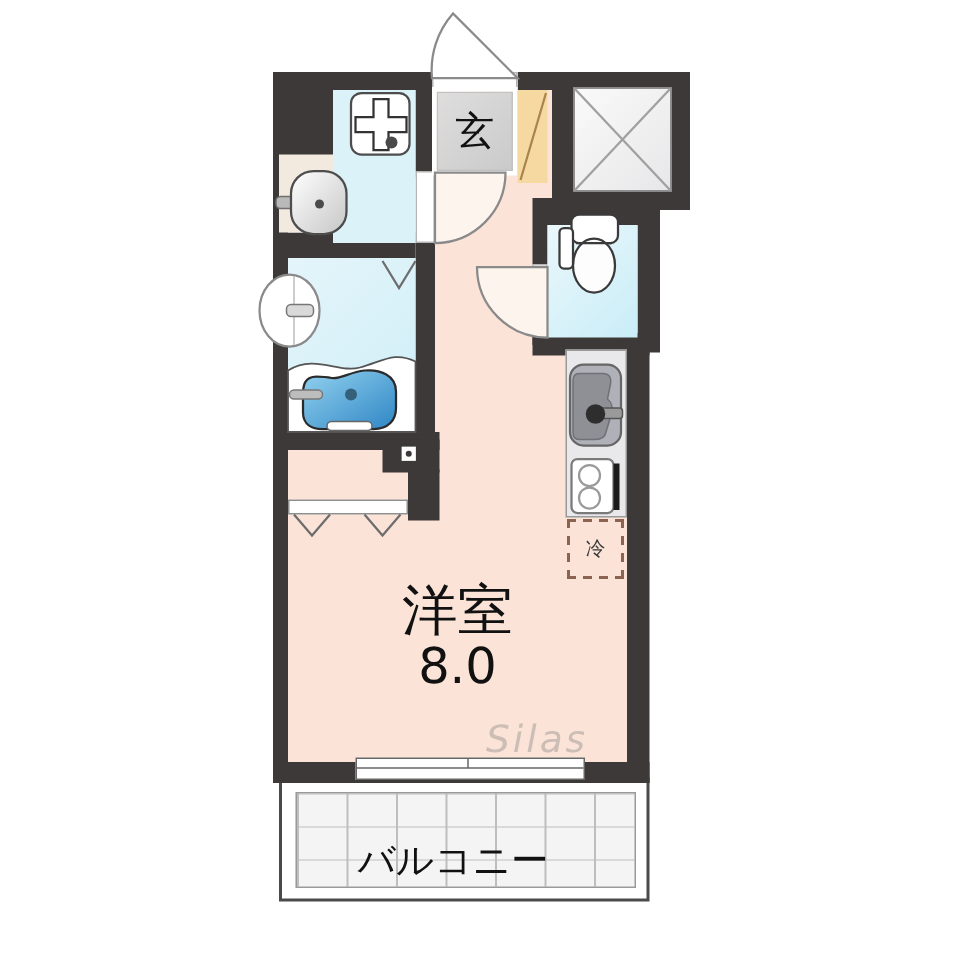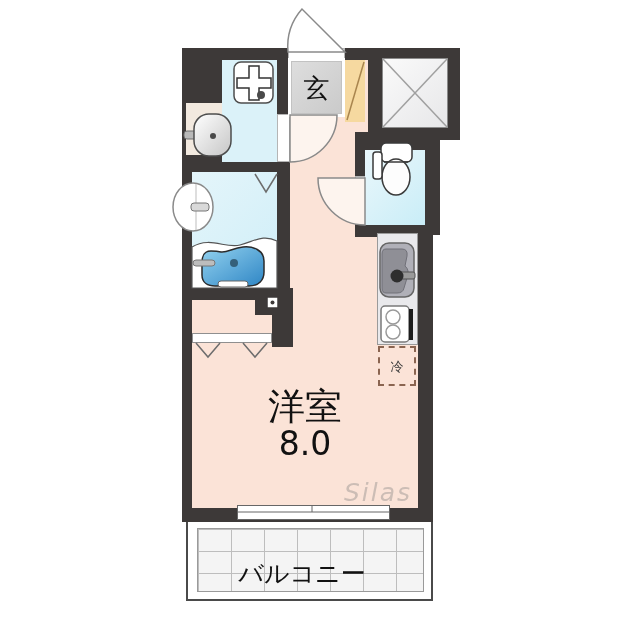--- a/index.html
+++ b/index.html
@@ -172,15 +172,15 @@
 
   <div class="room" style="left:240px;top:378px;width:130px;height:80px;flex-direction:column;">
     <span class="lbl" style="font-size:37px;margin-top:11px;">洋室</span>
     <span class="lbl" style="font-size:33px;margin-top:2px;">8.0</span>
   </div>
 
   <div class="room" style="left:222px;top:536px;width:160px;height:28px;">
     <span class="lbl" style="font-size:25px;margin-top:46px;">バルコニー</span>
   </div>
 
-  <div class="abs" style="left:344px;top:478px;width:80px;font-size:25px;font-style:italic;letter-spacing:2px;color:var(--watermark);opacity:0.65;">Silas</div>
+  <div class="abs" style="left:324px;top:478px;width:80px;font-size:25px;font-style:italic;letter-spacing:2px;color:var(--watermark);opacity:0.65;">Silas</div>
 
 </div>
 
 </body></html>

